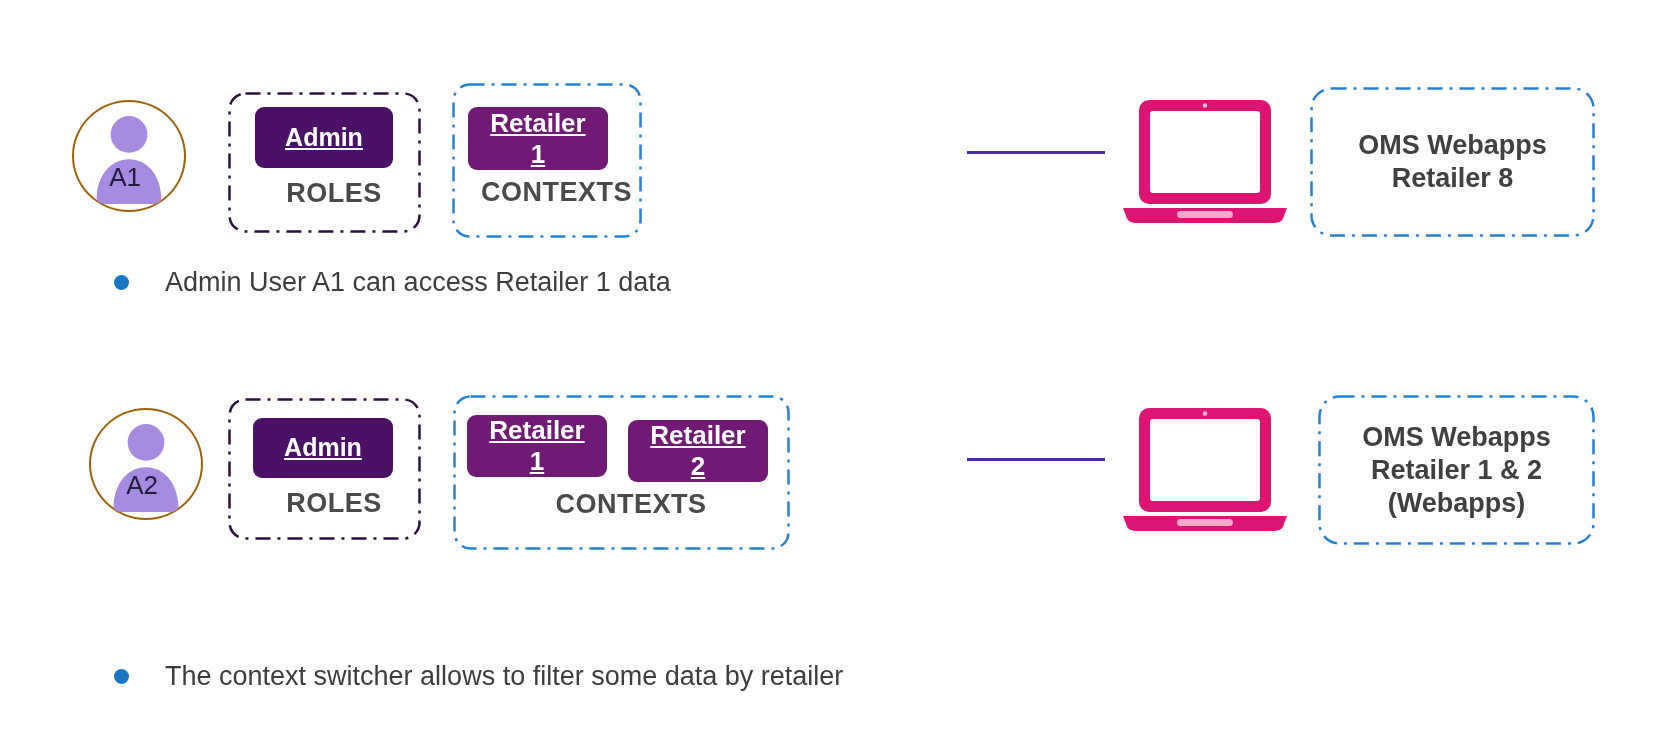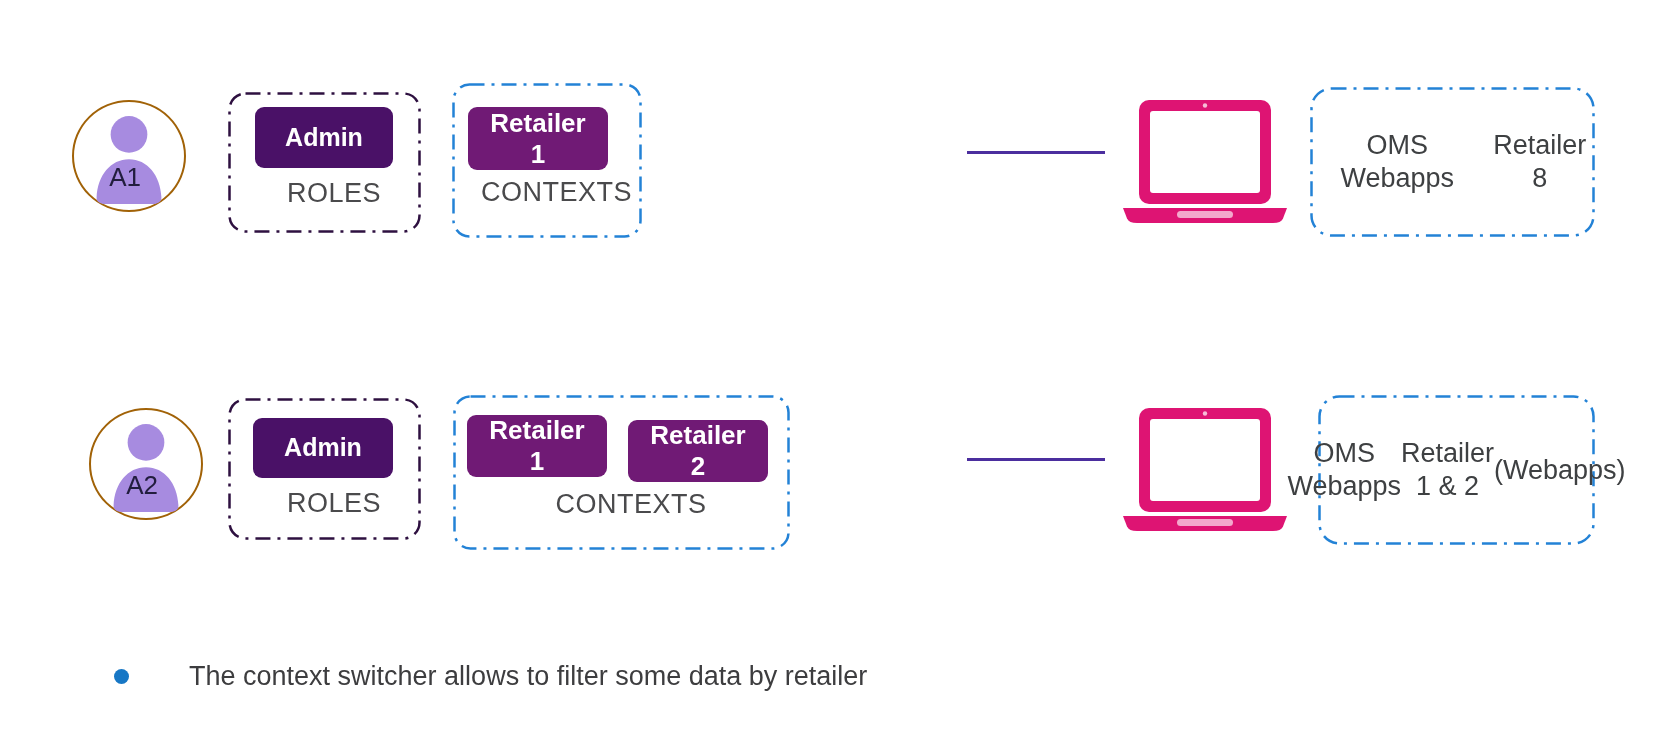--- a/index.html
+++ b/index.html
@@ -15,34 +15,34 @@
   .avatar svg{position:absolute;left:0;top:0;width:100%;height:100%;}
   .avatar-label{
     position:absolute;left:50%;top:69%;transform:translate(-62%,-50%);
     font-size:26px;color:#221d3e;font-weight:400;
   }
   
   .dd-box{position:absolute;}
   .dd-box > svg{position:absolute;left:0;top:0;overflow:visible;}
   .box-label{
     position:absolute;left:0;right:0;text-align:center;
-    font-weight:400;font-size:27px;letter-spacing:.5px;color:#4a4a4c;margin-left:19px;
+    font-weight:700;font-size:27px;letter-spacing:.5px;color:#4a4a4c;margin-left:19px;
   }
   
   .badge{
     position:absolute;display:flex;flex-direction:column;align-items:center;justify-content:center;
-    color:#ffffff;font-weight:700;text-align:center;border-radius:9px;line-height:1.18;
+    color:#ffffff;font-weight:700;text-align:center;border-radius:9px;line-height:1.18;text-decoration:underline;
   }
   .badge-role{background:#4a1167;font-size:25px;}
   .badge-context{background:#701a75;font-size:26px;}
   .badge span{display:block;}
   
   .dest-text{
-    position:absolute;inset:0;display:flex;flex-direction:row;align-items:center;justify-content:center;
-    font-weight:400;font-size:27px;line-height:33px;color:#3e4042;text-align:center;
+    position:absolute;inset:0;display:flex;flex-direction:column;align-items:center;justify-content:center;
+    font-weight:700;font-size:27px;line-height:33px;color:#3e4042;text-align:center;
   }
   
   .connector{position:absolute;height:3px;background:#4b2e9e;}
   
   .laptop{position:absolute;width:166px;height:124px;}
   
   .bullet{
     position:absolute;left:114px;height:34px;display:flex;align-items:center;
   }
   .bullet-dot{
@@ -104,20 +104,24 @@
       <svg width="285" height="150">
         <rect x="1.5" y="1.5" width="282" height="147" rx="20" fill="none" stroke="#2382d6" stroke-width="2.5" stroke-dasharray="15 7 3 7"></rect>
       </svg>
       <div class="dest-text">
         <span>OMS Webapps</span>
         <span>Retailer 8</span>
       </div>
     </div>
   </div>
 
+  <div class="bullet" style="top:265px;">
+    <span class="bullet-dot"></span>
+    <span class="bullet-text">Admin User A1 can access Retailer 1 data</span>
+  </div>
 
   <div>
 
     <div class="avatar" style="left:89px;top:408px;">
       <svg viewBox="0 0 100 100">
         <circle cx="50" cy="30" r="17" fill="#a78be0"></circle>
         <path d="M50 53 C67 53 79 68 80 88 C80.3 92.5 77 94.5 72 94.5 L28 94.5 C23 94.5 19.7 92.5 20 88 C21 68 33 53 50 53 Z" fill="#a78be0"></path>
       </svg>
       <span class="avatar-label">A2</span>
     </div>
@@ -164,18 +168,18 @@
         <rect x="1.5" y="1.5" width="274" height="147" rx="20" fill="none" stroke="#2382d6" stroke-width="2.5" stroke-dasharray="15 7 3 7"></rect>
       </svg>
       <div class="dest-text">
         <span>OMS Webapps</span>
         <span>Retailer 1 &amp; 2</span>
         <span>(Webapps)</span>
       </div>
     </div>
   </div>
 
-  <div class="bullet" style="top:659px;gap:24px;">
+  <div class="bullet" style="top:659px;">
     <span class="bullet-dot"></span>
     <span class="bullet-text">The context switcher allows to filter some data by retailer</span>
   </div>
 
 </div>
 
 </body></html>

